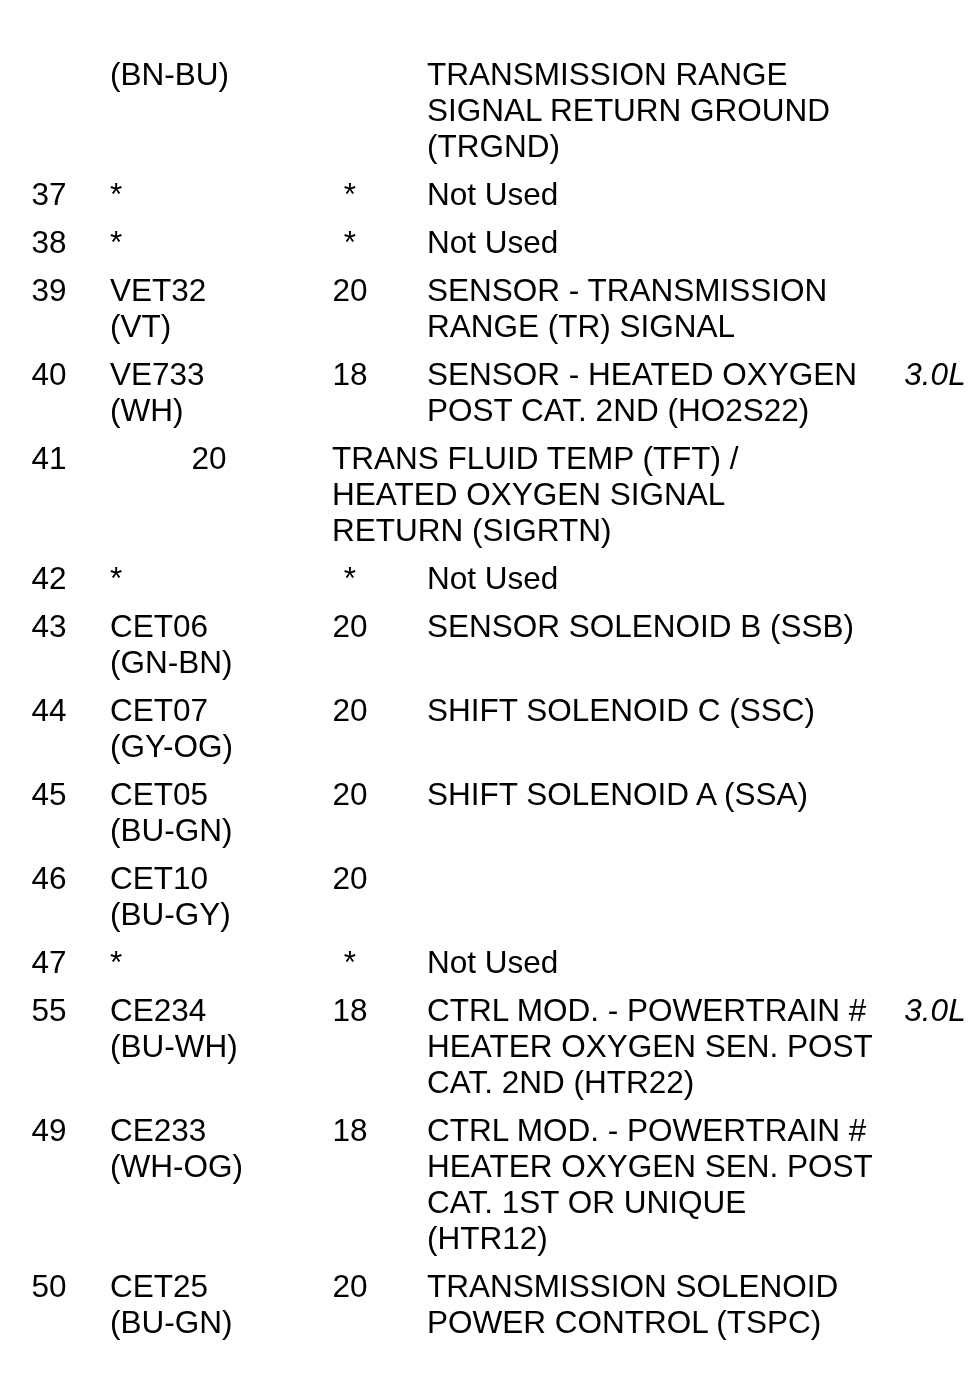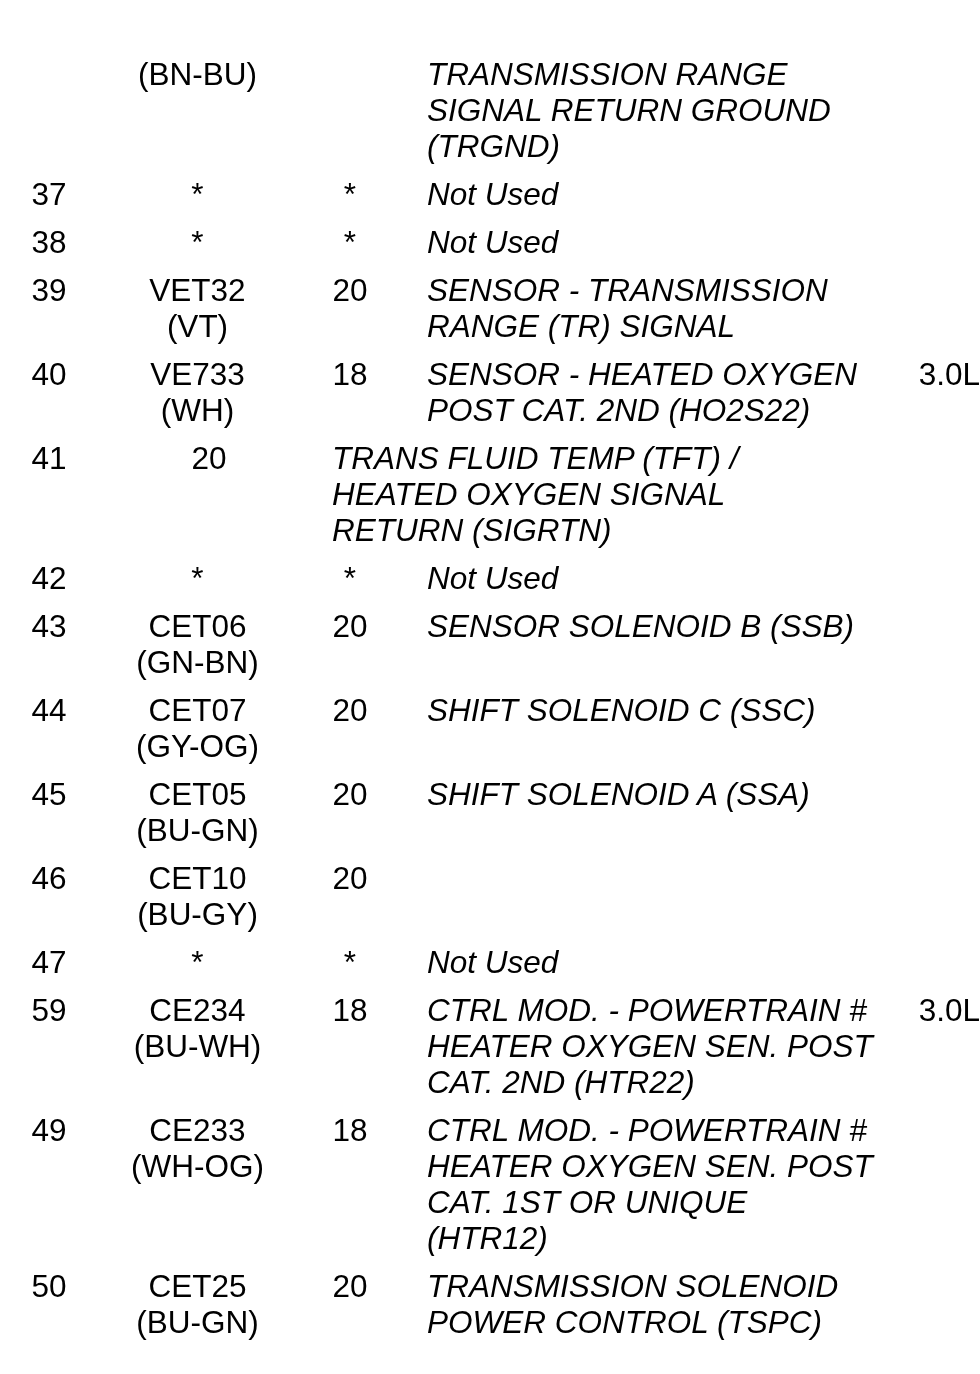--- a/index.html
+++ b/index.html
@@ -28,34 +28,34 @@
     align-items: start;
   }
   .cell {
     white-space: pre;
   }
   .pin {
     text-align: center;
   }
   .circuit {
     padding-left: 12px;
-    text-align: center;
+    text-align: left;
   }
   .gauge {
     padding-left: 35px;
     text-align: center;
   }
   .desc {
     padding-left: 47px;
     text-align: left;
-    font-style: italic;
   }
   .note {
     padding-left: 5px;
-    text-align: right;
+    text-align: center;
+    font-style: italic;
   }
 </style>
 </head>
 <body>
 
 <div class="doc">
 
   <div class="row">
     <div class="cell pin"></div>
     <div class="cell circuit">(BN-BU)</div>
@@ -156,21 +156,21 @@
 
   <div class="row">
     <div class="cell pin">47</div>
     <div class="cell circuit">*</div>
     <div class="cell gauge">*</div>
     <div class="cell desc">Not Used</div>
     <div class="cell note"></div>
   </div>
 
   <div class="row">
-    <div class="cell pin">59</div>
+    <div class="cell pin">55</div>
     <div class="cell circuit">CE234
 (BU-WH)</div>
     <div class="cell gauge">18</div>
     <div class="cell desc">CTRL MOD. - POWERTRAIN #
 HEATER OXYGEN SEN. POST
 CAT. 2ND (HTR22)</div>
     <div class="cell note">3.0L</div>
   </div>
 
   <div class="row">

